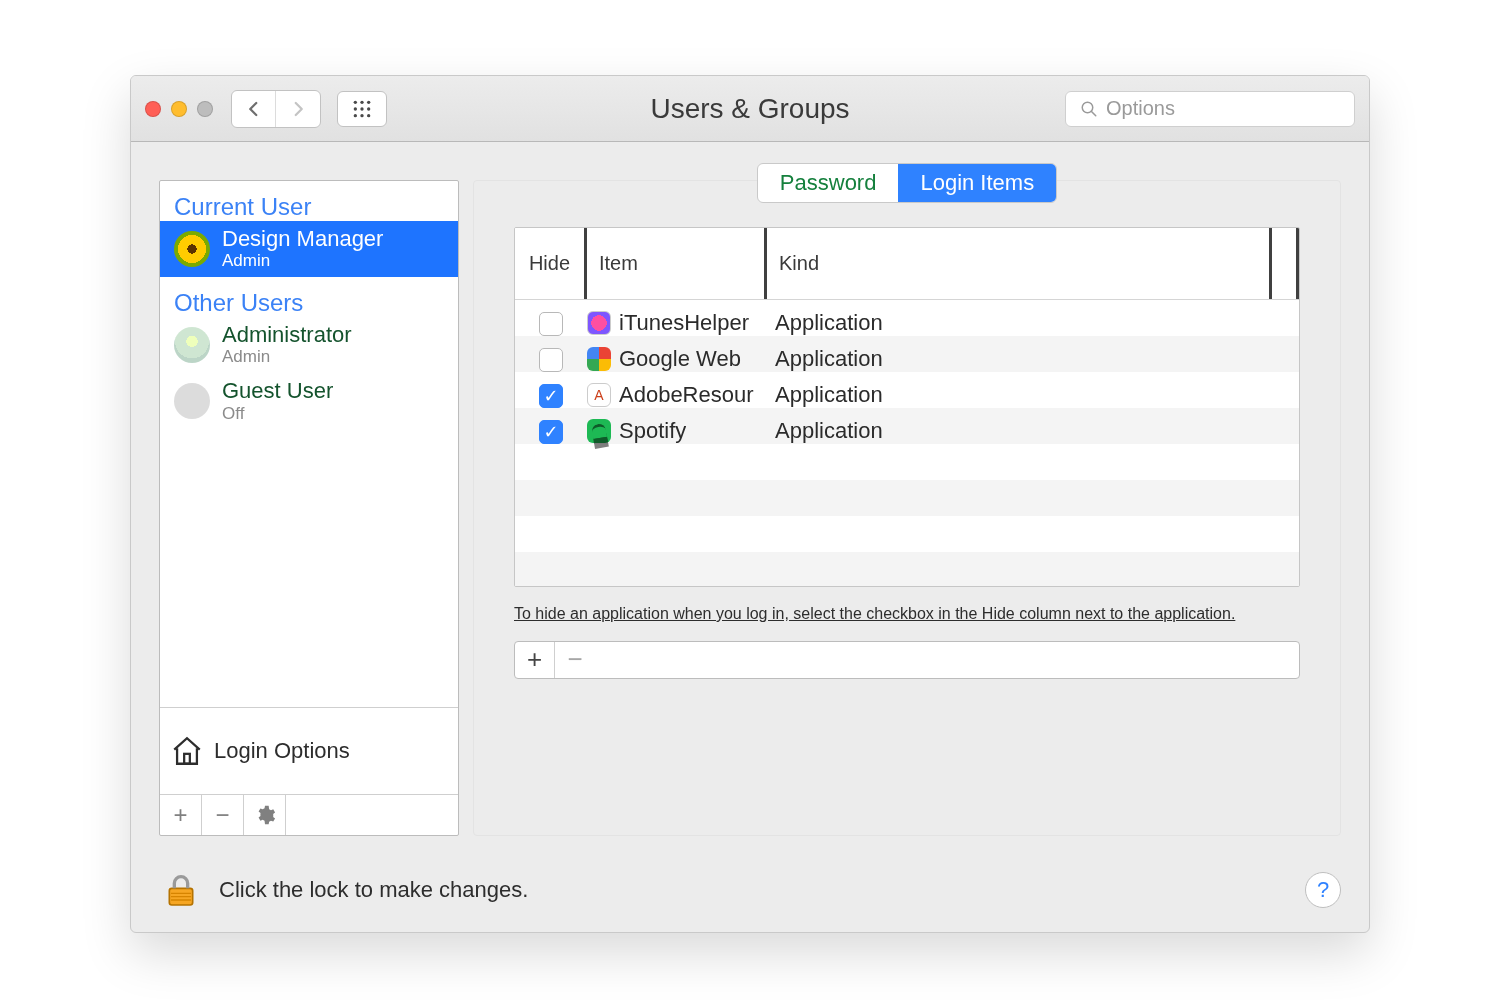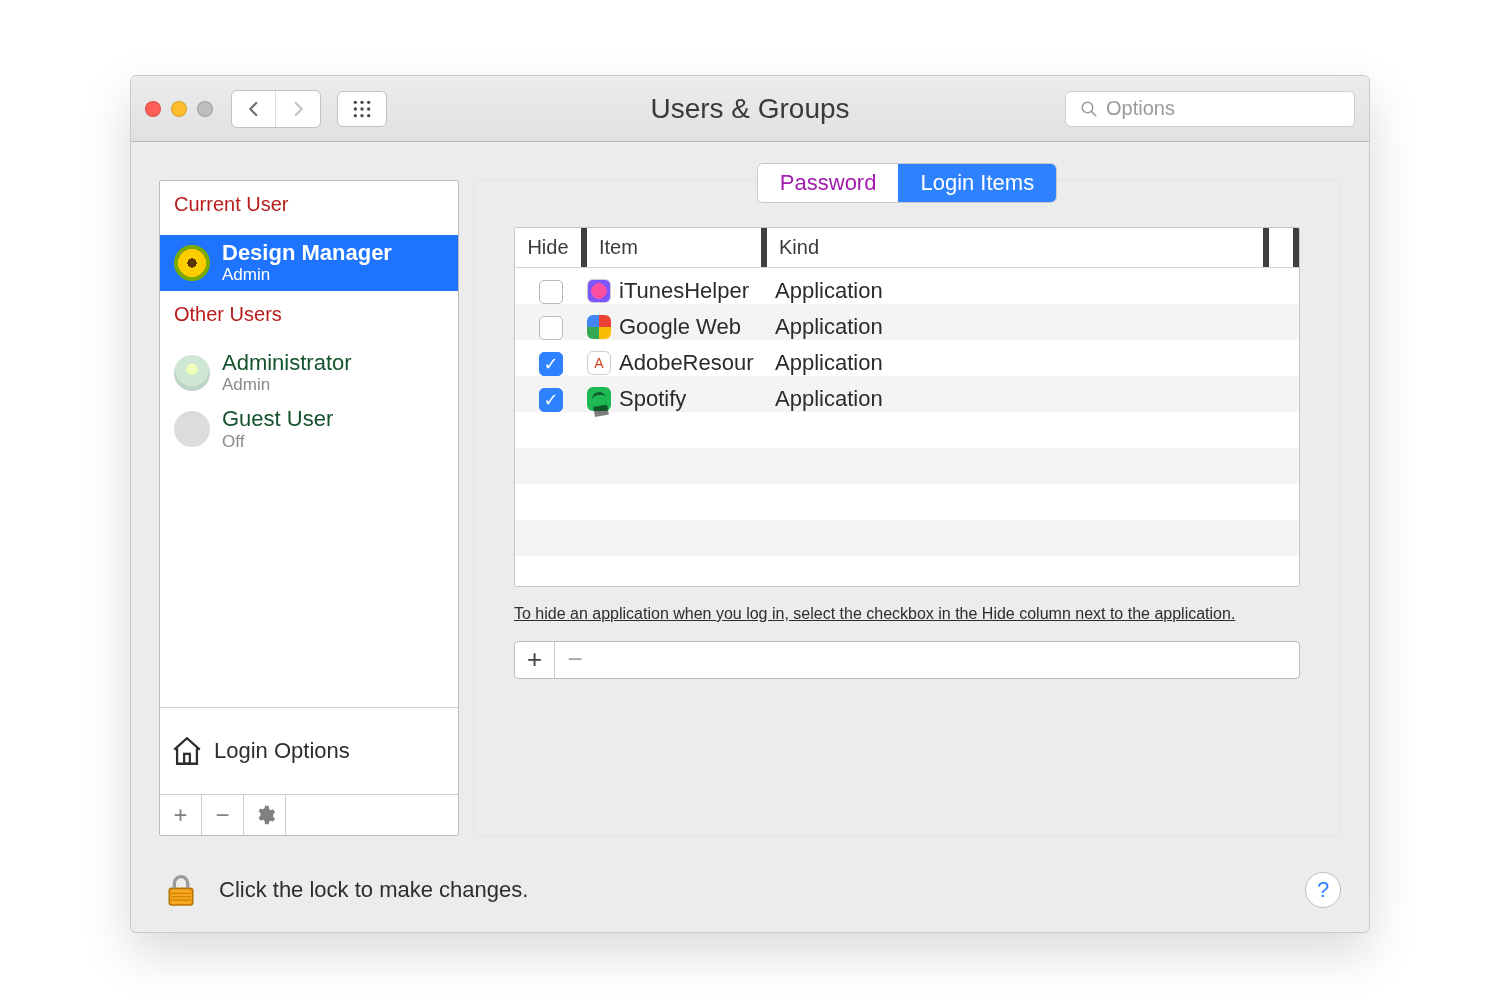--- a/index.html
+++ b/index.html
@@ -67,41 +67,41 @@
 .content {
   flex:1; display:flex; gap:14px; padding:38px 28px 18px 28px;
 }
 
 .sidebar {
   width:300px; display:flex; flex-direction:column;
   border:1px solid #bcbcbc; background:#fff; border-radius:2px;
 }
 .sidebar-scroll { flex:1; overflow:hidden; }
 .section-label {
-  padding:12px 14px 19px 14px; font-size:20px; color:#b91c1c;
+  padding:12px 14px 0 14px; font-size:24px; color:#3b82f6;
 }
 .user-row {
   display:flex; align-items:center; gap:12px; padding:6px 14px;
 }
 .user-row.selected { background:#1e74ff; color:#fff; }
 .avatar {
   width:36px; height:36px; border-radius:50%; background:#d7d7d7; flex:none;
   background-size:cover;
 }
 .avatar.sunflower {
   background: radial-gradient(circle at 50% 50%, #5b3300 0 18%, #ffcc00 18% 55%, #7aaa00 55% 100%);
 }
 .avatar.flower {
   background: radial-gradient(circle at 50% 40%, #efb 0 20%, #cfe6d2 20% 60%, #bcd5c7 60% 100%);
 }
 .avatar.guest {
   background:#dcdcdc;
 }
 .user-name { font-size:22px; line-height:1.1; color:#14532d; }
-.user-row.selected .user-name { color:#fff; font-weight:700; }
+.user-row.selected .user-name { color:#fff; font-weight:400; }
 .user-sub { font-size:17px; color:#3a3a3a; }
 .user-row.selected .user-sub { color:#fff; }
 .login-options {
   border-top:1px solid #cfcfcf;
   display:flex; align-items:center; gap:10px;
   padding:26px 10px; font-size:22px; color:#2d2d2d;
 }
 .login-options svg { width:34px; height:34px; }
 .bottom-sidebar-buttons {
   display:flex; border-top:1px solid #cfcfcf;
@@ -116,33 +116,33 @@
 .main {
   flex:1; background:#ececec; border:1px solid #e3e3e3; border-radius:4px;
   padding:0 40px 24px 40px; display:flex; flex-direction:column;
   position:relative;
 }
 .tabs {
   margin:-18px auto 24px auto; display:flex; border:1px solid #c9c9c9;
   border-radius:6px; overflow:hidden; background:#fff; font-size:22px;
 }
 .tabs .tab {
-  padding:6px 22px; color:#a21caf;
+  padding:6px 22px; color:#15803d;
 }
 .tabs .tab.active { background:#2f82ff; color:#fff; }
 .subtitle { font-size:22px; color:#2d2d2d; margin:8px 0 16px 0; }
 .table-wrap {
   border:1px solid #c6c6c6; background:#fff; border-radius:2px; height:360px; overflow:hidden;
 }
 .thead {
   display:flex; border-bottom:1px solid #d5d5d5; background:#fff;
   font-size:20px; color:#3a3a3a;
 }
 .thead .th {
-  padding:8px 12px; border-right:6px solid #404040;
+  padding:24px 12px; border-right:3px solid #404040;
 }
 .th-hide { width:72px; text-align:center; }
 .th-item { width:180px; }
 .th-kind { flex:1; }
 .th-pad { width:20px; border-right:none; }
 .tbody .tr {
   display:flex; align-items:flex-end; height:36px; font-size:22px; color:#2b2b2b;
 }
 .tbody .tr:nth-child(odd) { background:#fff; }
 .tbody .tr:nth-child(even) { background:#f4f4f4; }

